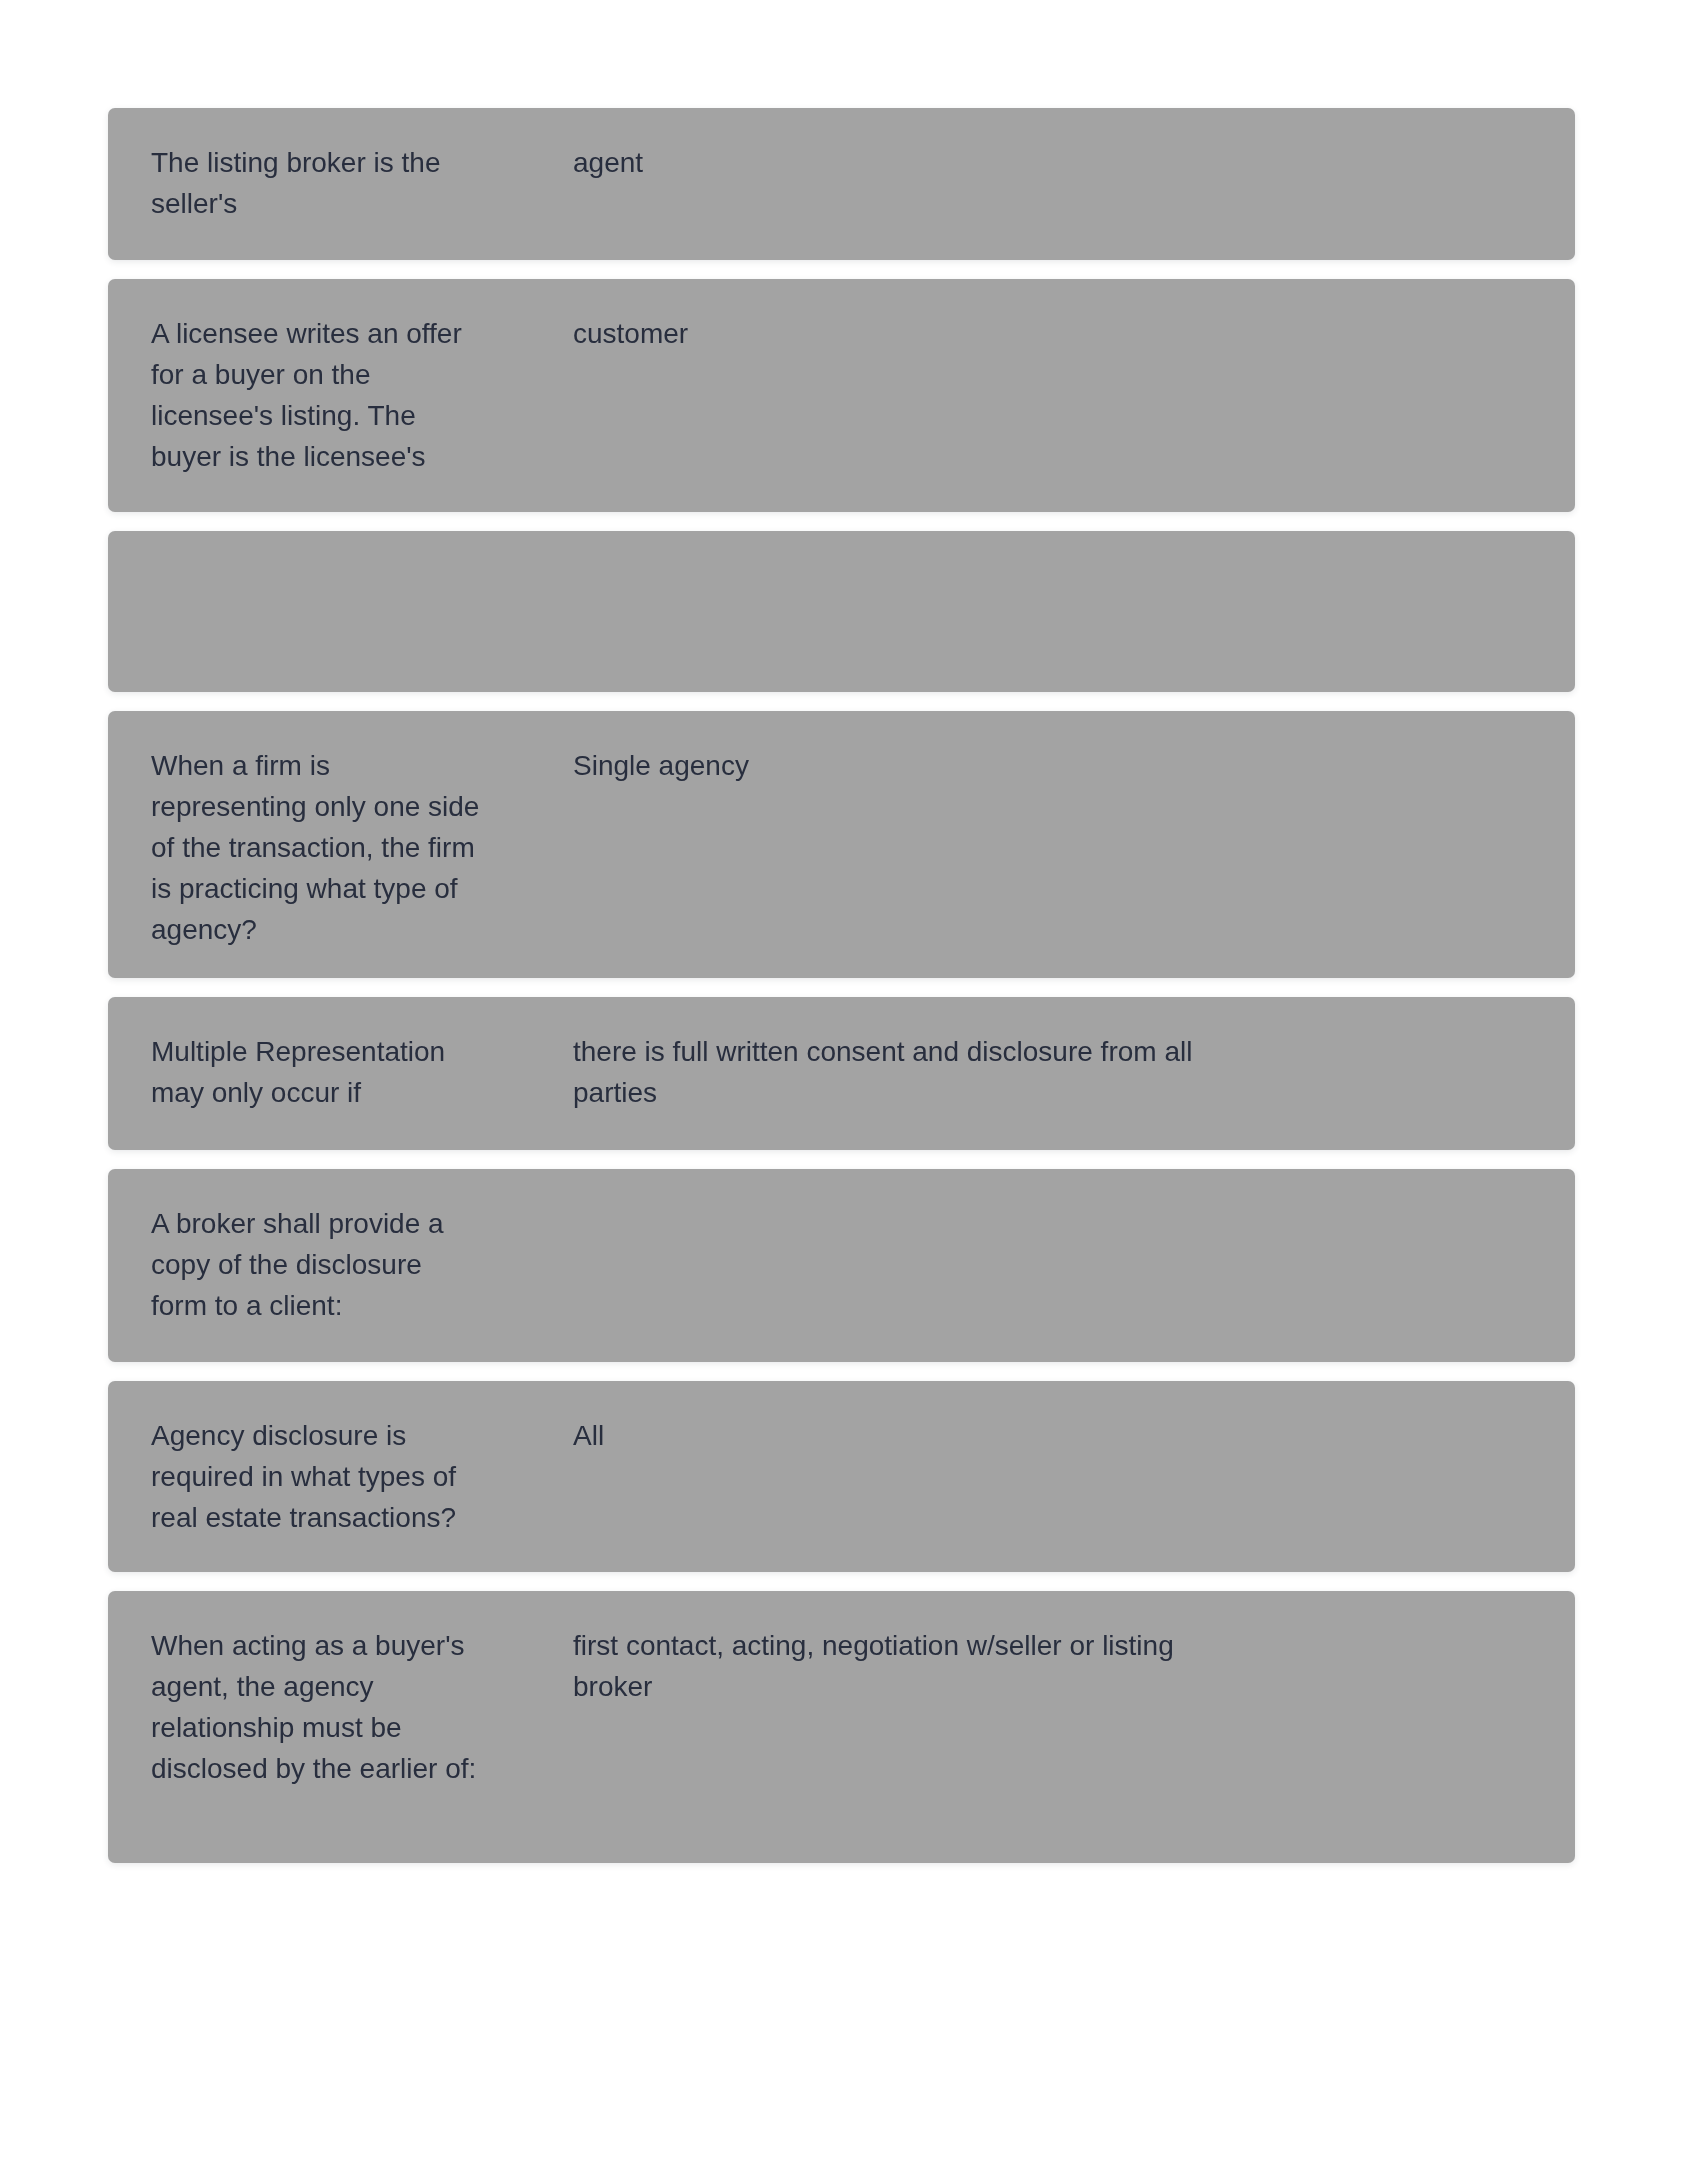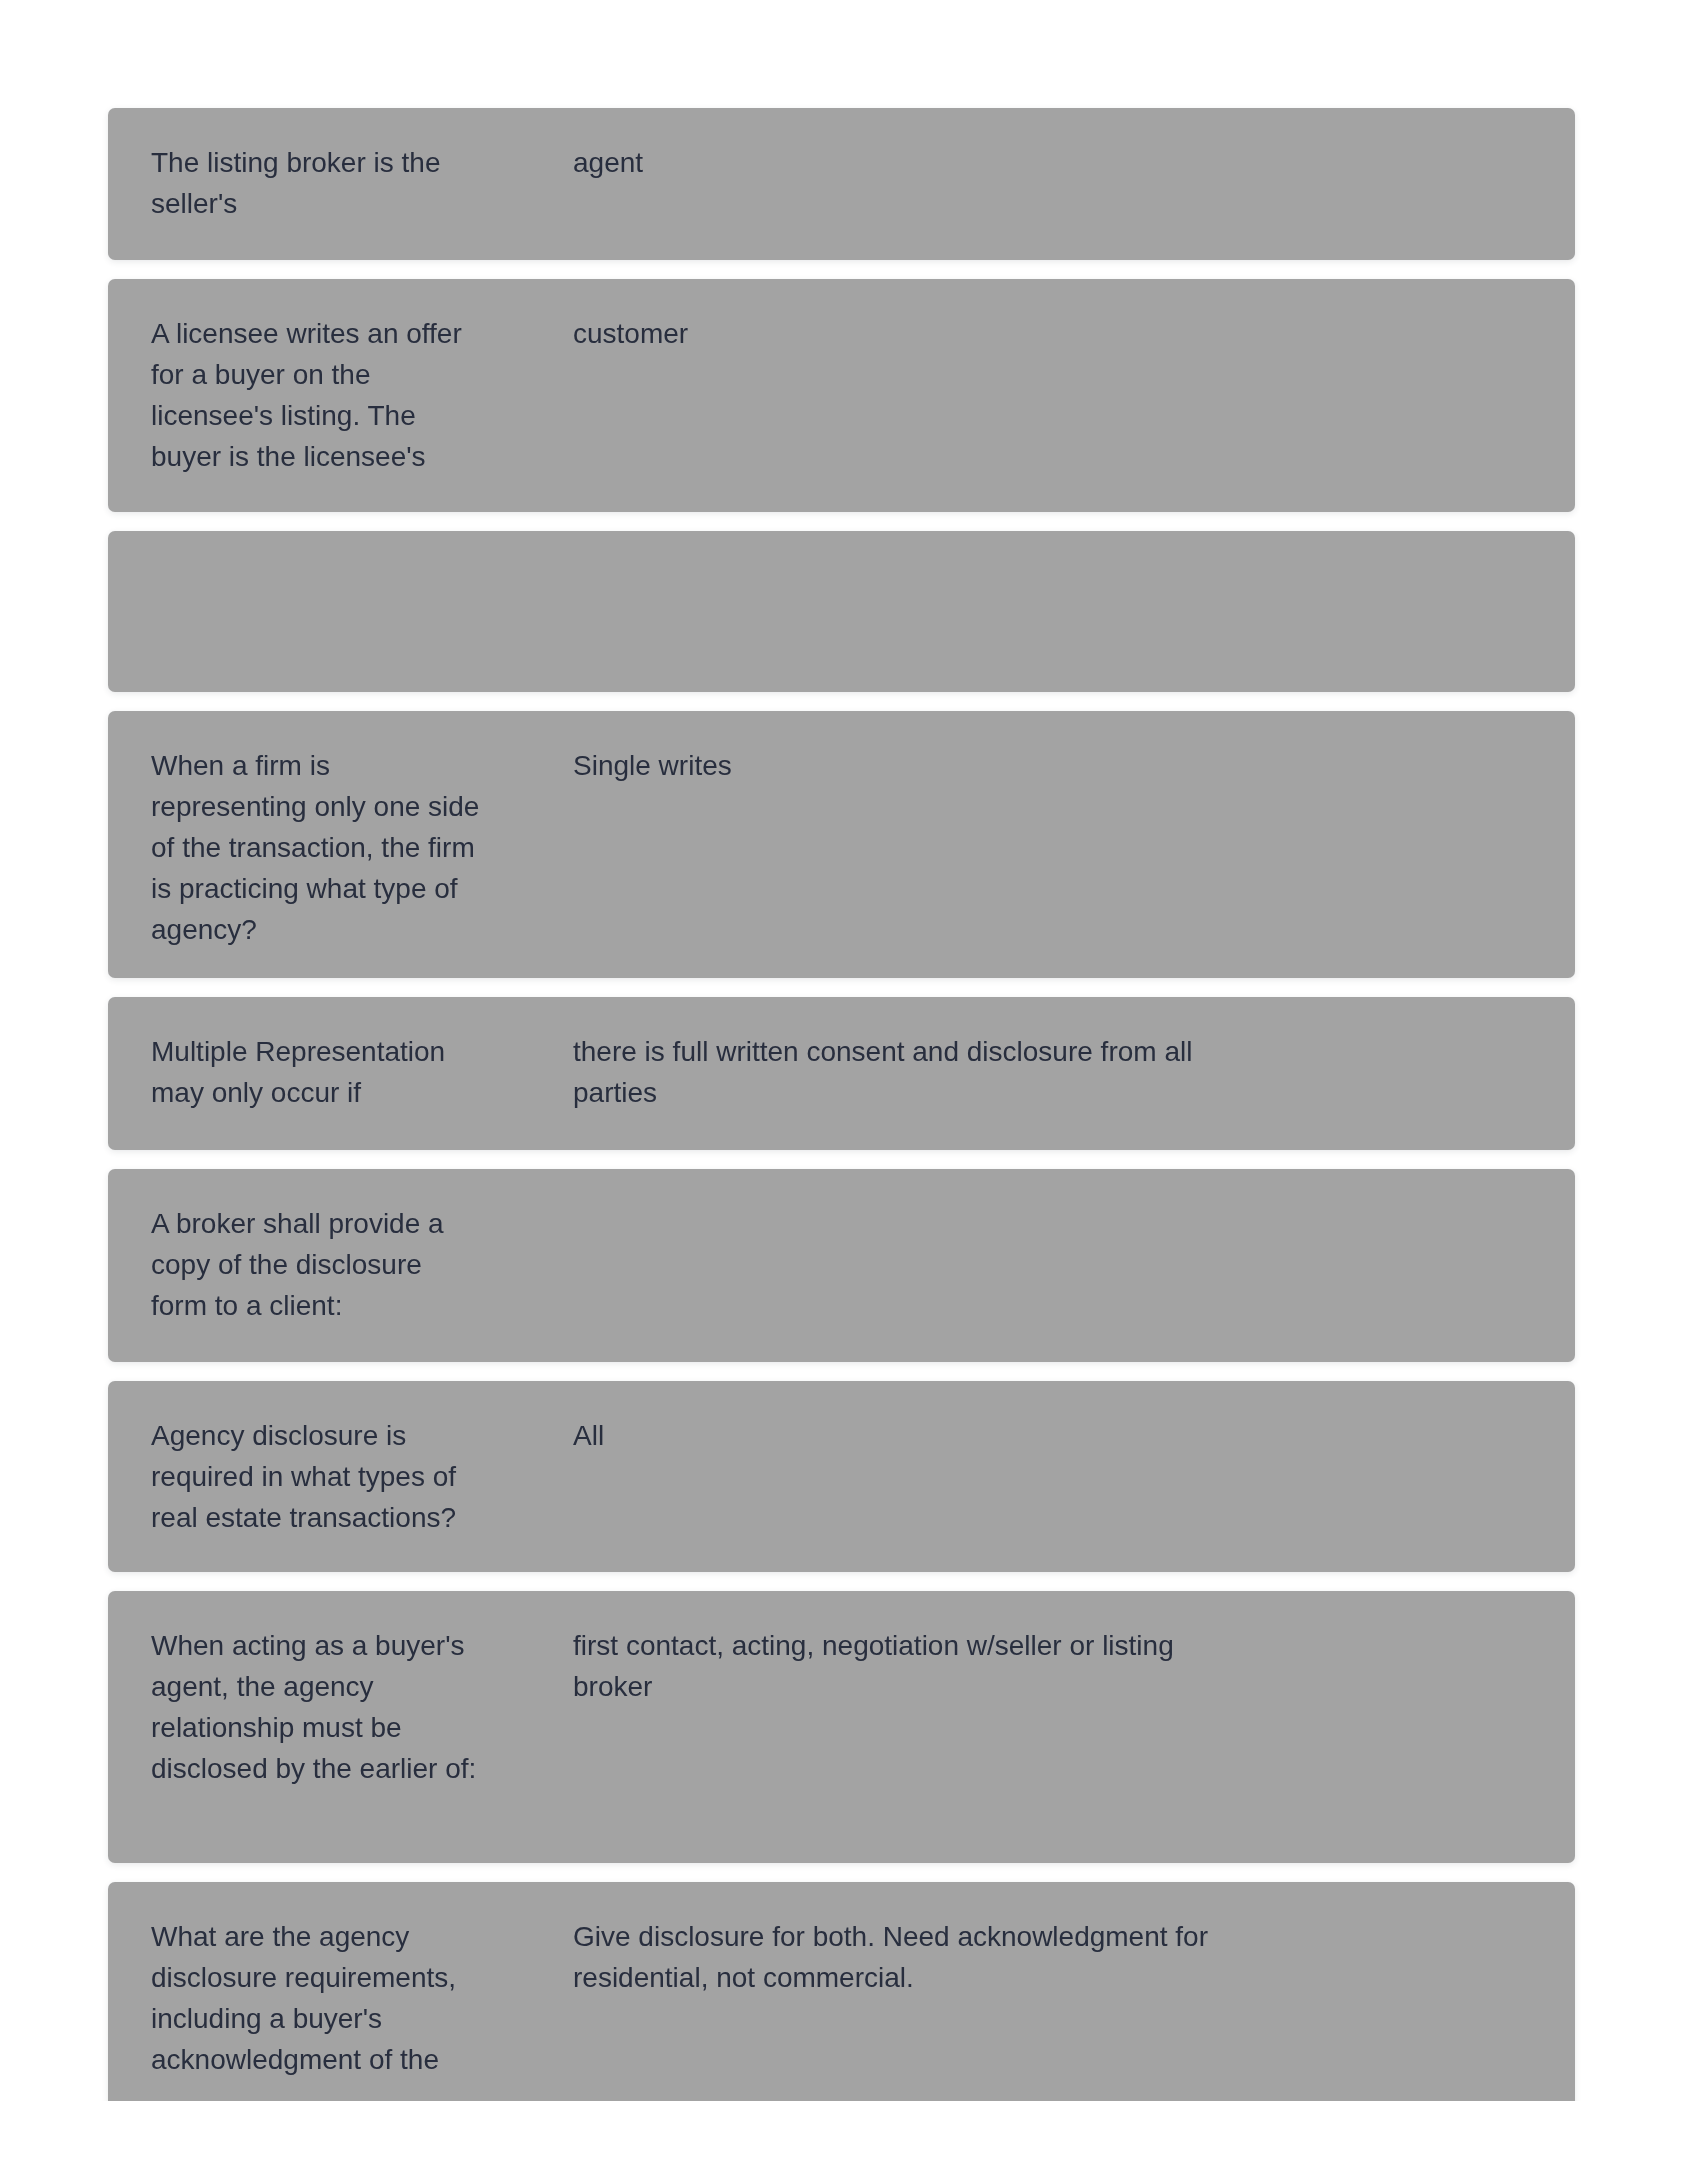--- a/index.html
+++ b/index.html
@@ -68,21 +68,21 @@
       <div class="answer">customer</div>
     </div>
 
     <div class="card" style="height:161px">
       <div class="question"></div>
       <div class="answer"></div>
     </div>
 
     <div class="card" style="height:267px">
       <div class="question">When a firm is representing only one side of the transaction, the firm is practicing what type of agency?</div>
-      <div class="answer">Single writes</div>
+      <div class="answer">Single agency</div>
     </div>
 
     <div class="card" style="height:153px">
       <div class="question">Multiple Representation may only occur if</div>
       <div class="answer">there is full written consent and disclosure from all parties</div>
     </div>
 
     <div class="card" style="height:193px">
       <div class="question">A broker shall provide a copy of the disclosure form to a client:</div>
     </div>
@@ -90,20 +90,16 @@
     <div class="card" style="height:191px">
       <div class="question">Agency disclosure is required in what types of real estate transactions?</div>
       <div class="answer">All</div>
     </div>
 
     <div class="card" style="height:272px">
       <div class="question">When acting as a buyer's agent, the agency relationship must be disclosed by the earlier of:</div>
       <div class="answer">first contact, acting, negotiation w/seller or listing broker</div>
     </div>
 
-    <div class="card" style="height:257px">
-      <div class="question">What are the agency disclosure requirements, including a buyer's acknowledgment of the</div>
-      <div class="answer">Give disclosure for both. Need acknowledgment for residential, not commercial.</div>
-    </div>
 
   </div>
 </div>
 
 
 </body></html>

